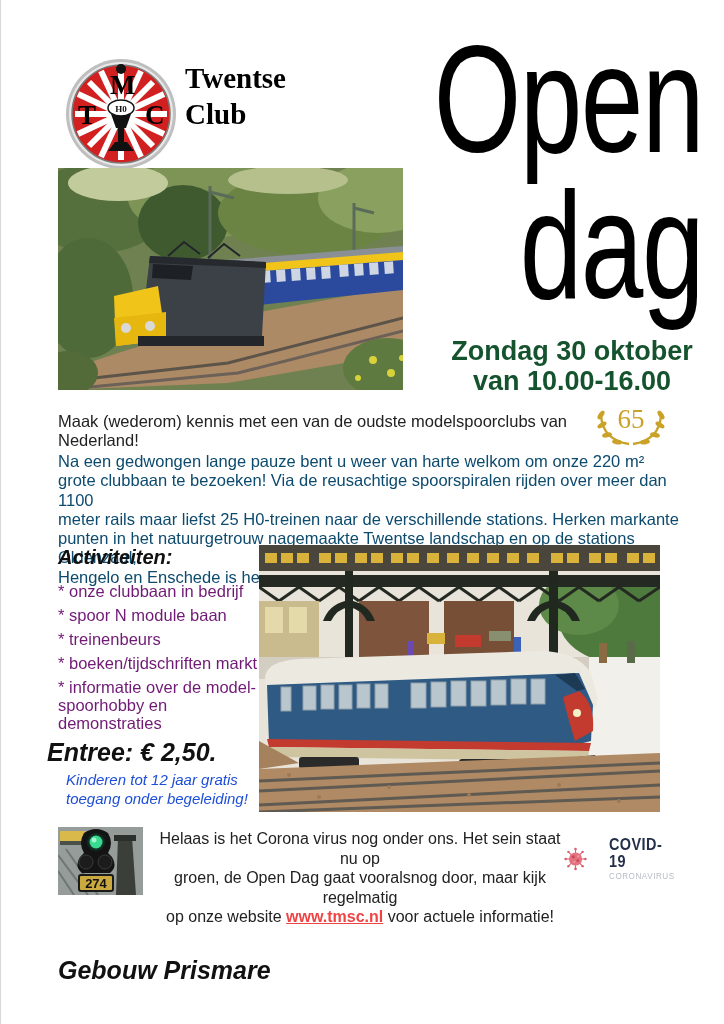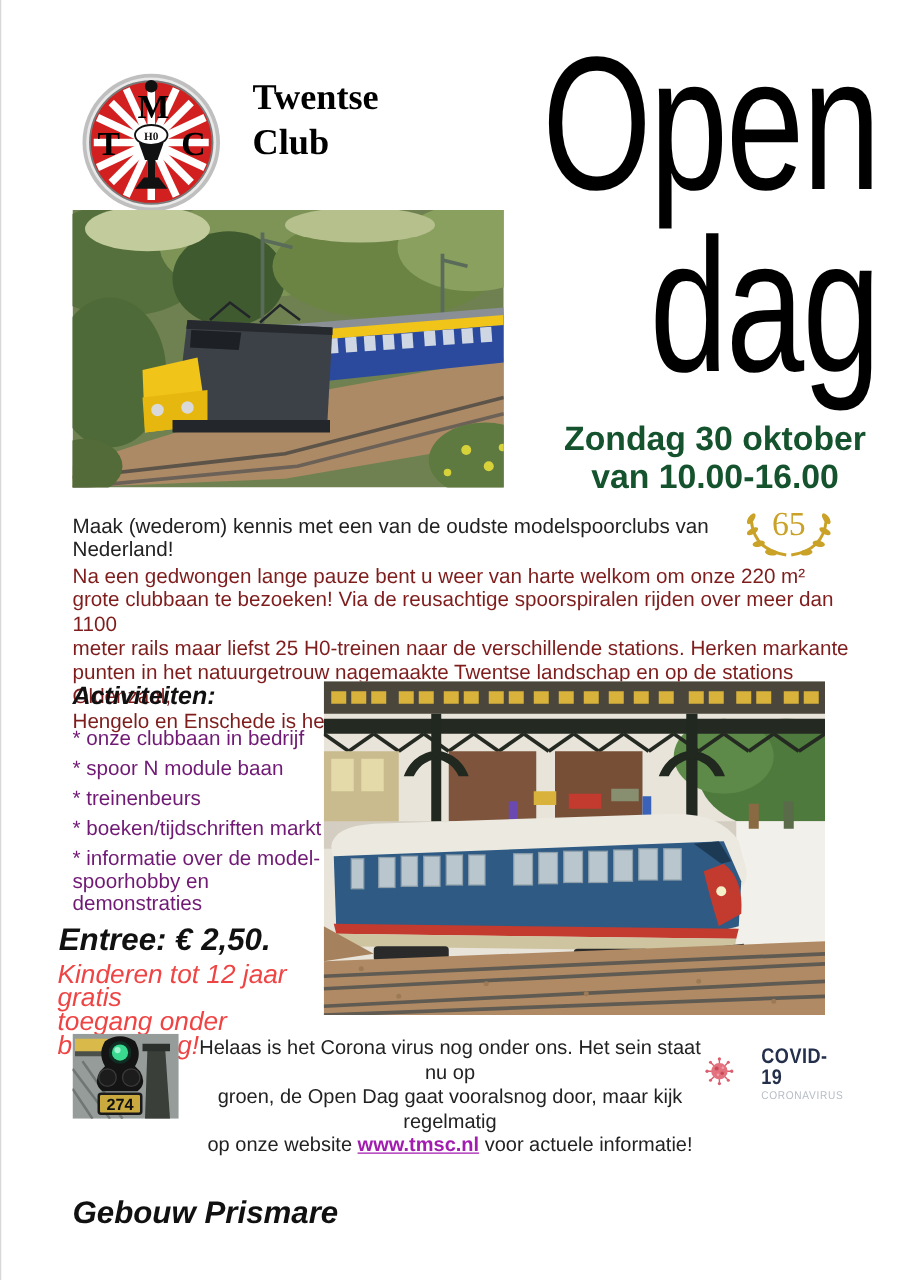--- a/index.html
+++ b/index.html
@@ -2,43 +2,43 @@
 <html><head>
 <meta charset="utf-8">
 <style>
   html,body{margin:0;padding:0;background:#fff;}
   .page{position:relative;width:724px;height:1024px;background:#fff;overflow:hidden;
         font-family:"Liberation Sans",sans-serif;color:#111;border-left:1px solid #d8d8d8;}
   .abs{position:absolute;}
 
   
   .club-name{left:184px;top:60px;width:260px;font-family:"Liberation Serif",serif;
-             font-weight:700;font-size:29px;line-height:36px;color:#000;margin-left:17px;}
+             font-weight:700;font-size:29px;line-height:36px;color:#000;}
   .open-title{right:22px;top:26px;width:400px;text-align:right;
               font-size:152px;line-height:146px;color:#000;font-weight:400;
               transform:scaleX(0.74);transform-origin:top right;letter-spacing:-2px;}
   .date-block{left:425px;top:336px;width:292px;text-align:center;
               font-weight:700;font-size:27px;line-height:30px;color:#14532d;}
 
   
   .intro-heading{left:57px;top:396px;font-size:27px;font-weight:700;font-style:italic;}
   .intro-sub{left:57px;top:412px;width:580px;font-size:16.5px;color:#222;}
-  .intro-par{left:57px;top:452px;width:640px;font-size:16.5px;line-height:19.3px;color:#7f1d1d;}
+  .intro-par{left:57px;top:452px;width:640px;font-size:16.5px;line-height:19.3px;color:#0c4a6e;}
 
   
   .act-heading{left:57px;top:546px;font-size:20px;font-weight:700;font-style:italic;}
   .act-list{left:57px;top:582px;width:212px;font-size:16.5px;line-height:18px;color:#701a75;}
   .act-list div{margin-bottom:6px;}
   .entree-heading{left:46px;top:738px;font-size:25px;font-weight:700;font-style:italic;}
-  .entree-note{left:45px;top:770px;width:220px;font-size:21px;line-height:19px;font-style:italic;color:#ef4444;}
+  .entree-note{left:65px;top:770px;width:220px;font-size:15px;line-height:19px;font-style:italic;color:#1d4ed8;}
 
   
   .corona-text{left:150px;top:829px;width:418px;font-size:16px;line-height:19.5px;color:#222;text-align:center;}
-  .tmsc-link{color:#a21caf;font-weight:700;text-decoration:underline;cursor:pointer;}
-  .covid-badge{left:563px;top:836px;width:118px;display:flex;gap:22px;}
+  .tmsc-link{color:#ef4444;font-weight:700;text-decoration:underline;cursor:pointer;}
+  .covid-badge{left:563px;top:836px;width:118px;display:flex;align-items:center;gap:22px;}
   .covid-words{display:flex;flex-direction:column;line-height:1;}
   .covid-title{font-size:17px;font-weight:700;color:#24304b;letter-spacing:0.5px;
                transform:scaleX(0.85);transform-origin:left;}
   .covid-sub{font-size:9px;color:#b6bcc4;letter-spacing:0.6px;margin-top:2px;
              transform:scaleX(0.9);transform-origin:left;}
 
   
   .address{left:57px;top:893px;width:640px;font-size:25px;line-height:31px;
            font-weight:700;font-style:italic;white-space:pre-wrap;}
 

